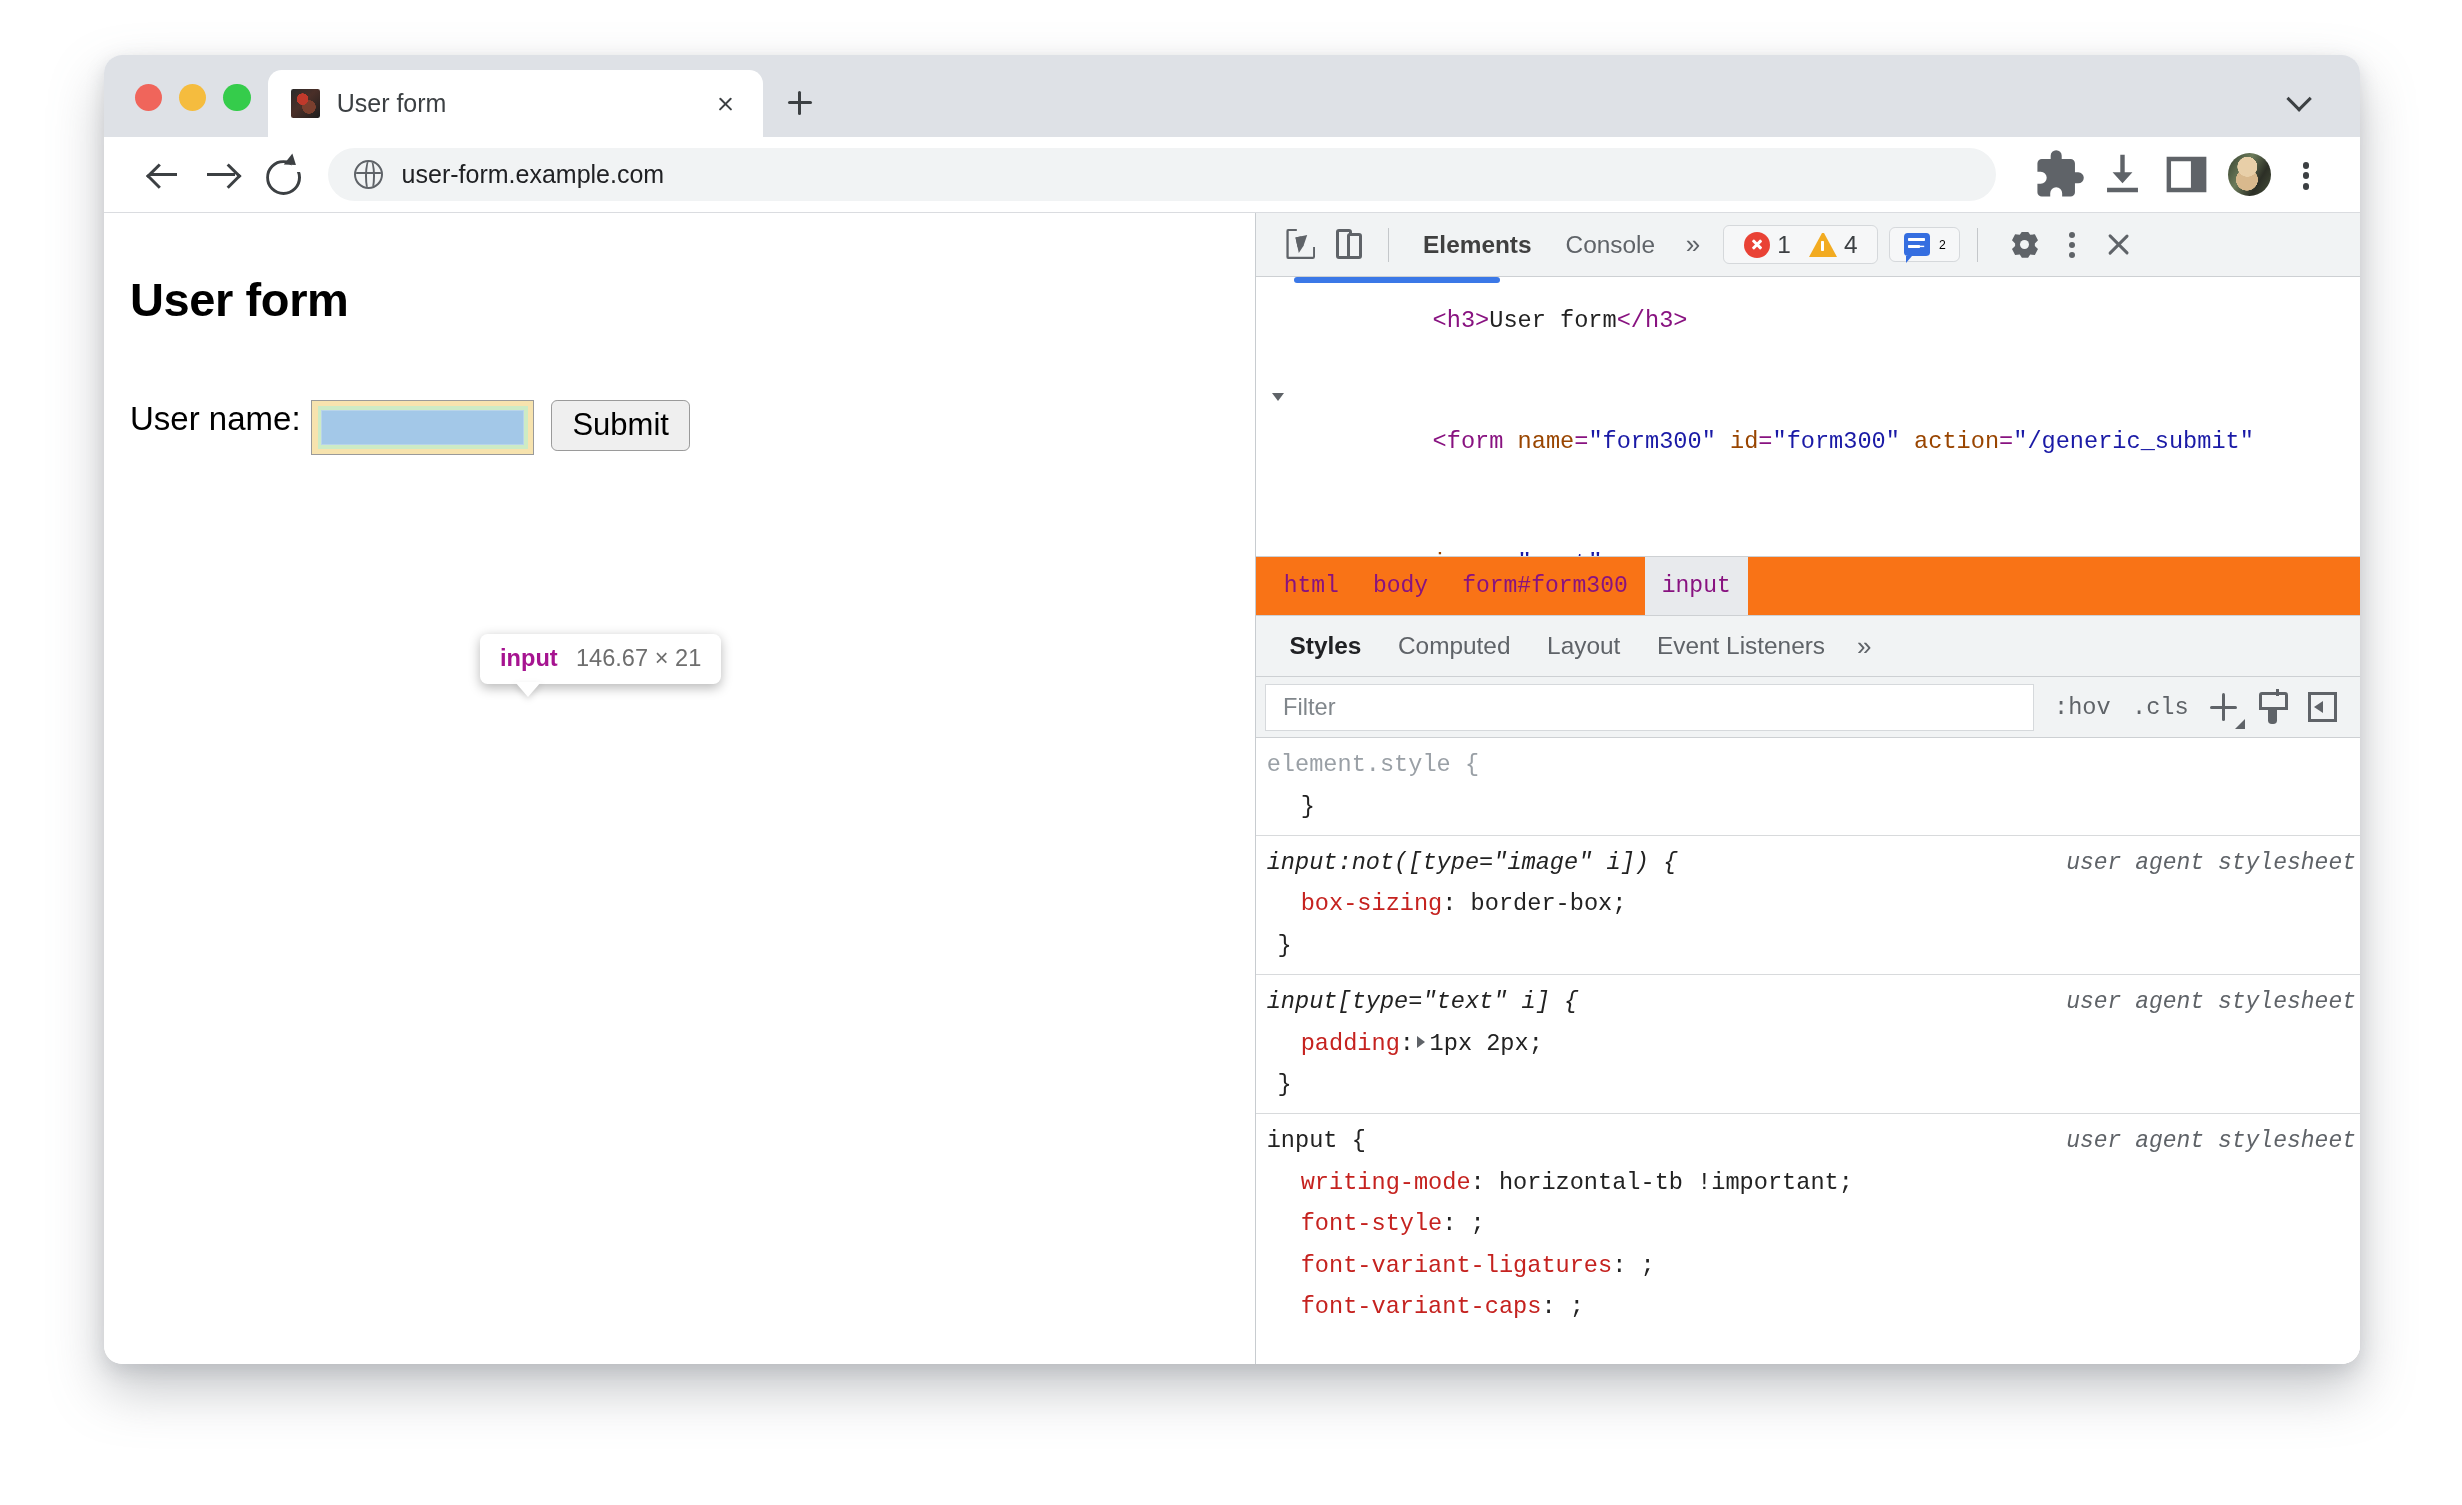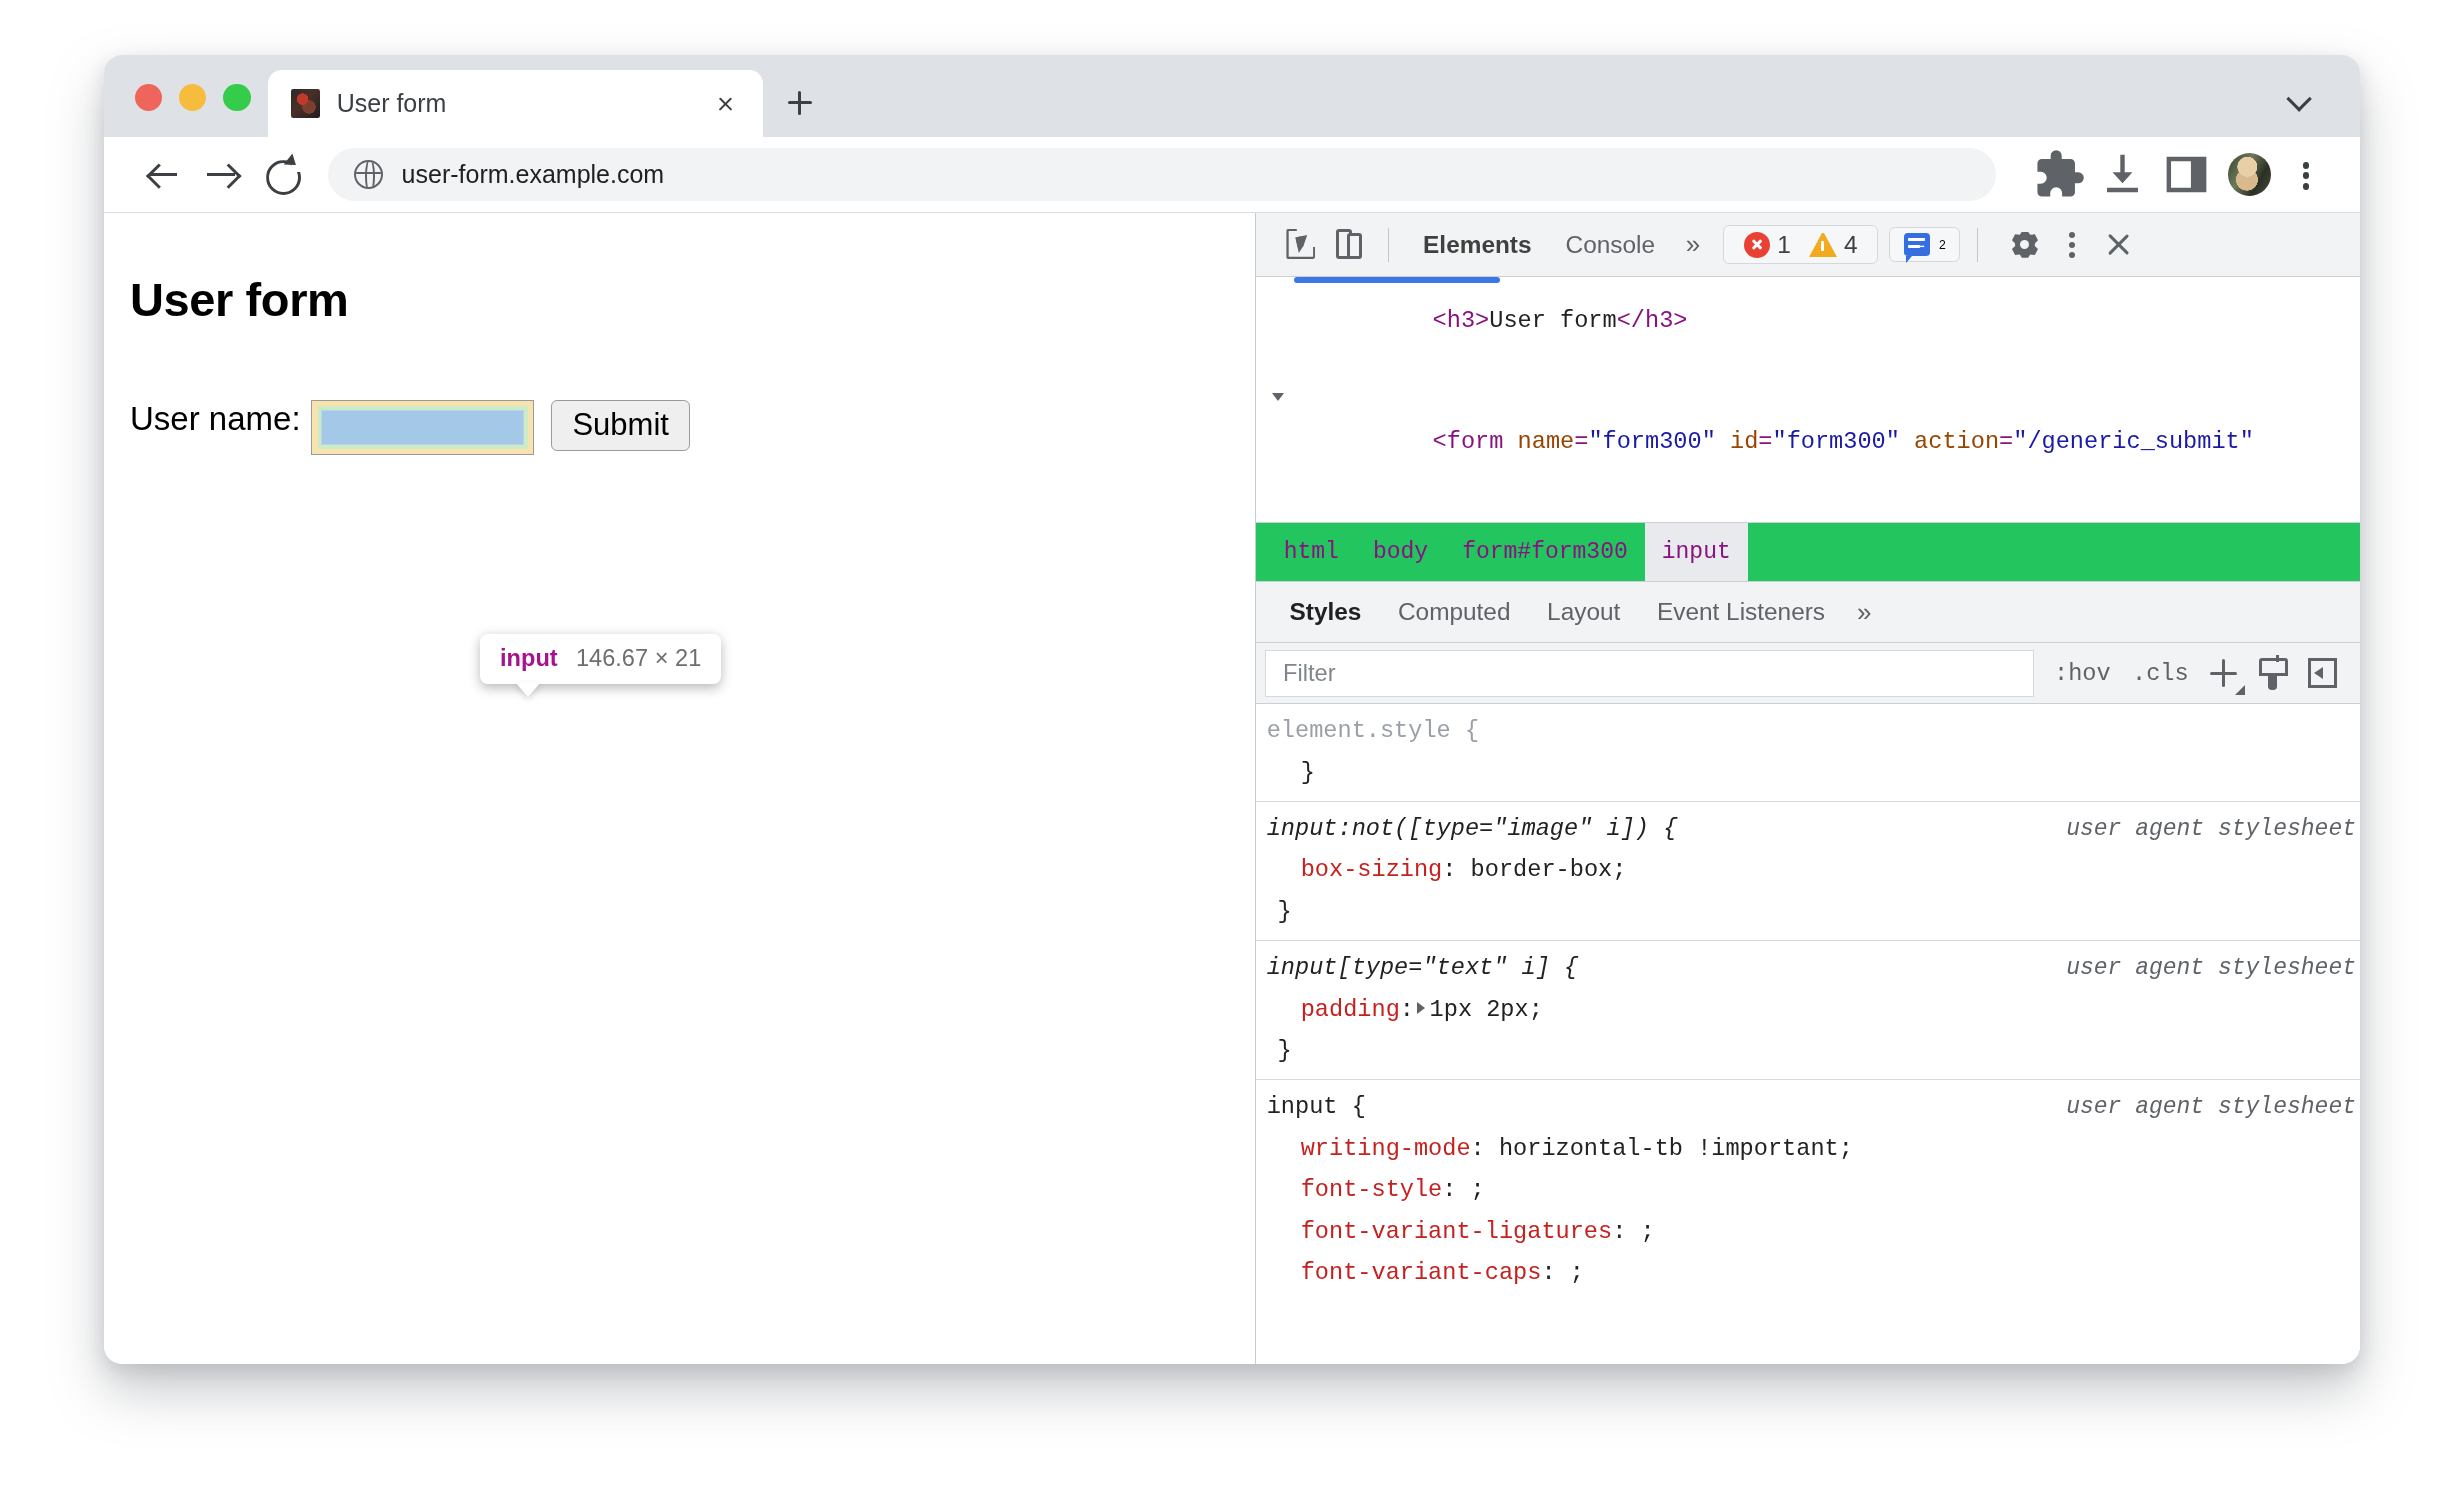--- a/index.html
+++ b/index.html
@@ -371,21 +371,21 @@
     border: 3px solid #5f6368; border-radius: 3px;
   }
   #device-toolbar-icon .tablet {
     position: absolute; left: 23px; top: 12.2px; width: 15.2px; height: 26px;
     border: 3px solid #5f6368; border-radius: 3px; background: #f1f3f4;
   }
 
   
   #dom-tree {
     position: relative;
-    flex: 0 0 auto; height: 246px;
+    flex: 0 0 auto; height: 280px;
     background: #ffffff; overflow: hidden;
     font-family: "Liberation Mono", monospace;
     font-size: 23.6px; line-height: 1.72;
     padding: 0 0 0 0;
     border-bottom: 0.8px solid #cdd0d3;
   }
   #dom-scroll-indicator {
     position: absolute; left: 38px; top: 0; width: 206px; height: 6.1px;
     background: #3b78e7; border-radius: 3px;
   }
@@ -400,21 +400,21 @@
     width: 0; height: 0;
     border-left: 8.4px solid #5f6368;
     border-top: 6.1px solid transparent;
     border-bottom: 6.1px solid transparent;
     transform: rotate(90deg);
   }
 
   
   #dom-breadcrumb {
     flex: 0 0 auto; height: 59px;
-    background: #22c55e; border-bottom: 0.8px solid #cdd0d3;
+    background: #f97316; border-bottom: 0.8px solid #cdd0d3;
     display: flex; align-items: flex-end; padding-left: 10.7px;
     font-family: "Liberation Mono", monospace; font-size: 23px;
   }
   .crumb { padding: 0 17px; height: 100%; display: flex; align-items: center;
            color: #881280; white-space: nowrap; }
   .crumb.active { background: #e8eaed; }
 
   
   #styles-tabbar {
     flex: 0 0 auto; height: 61px;

